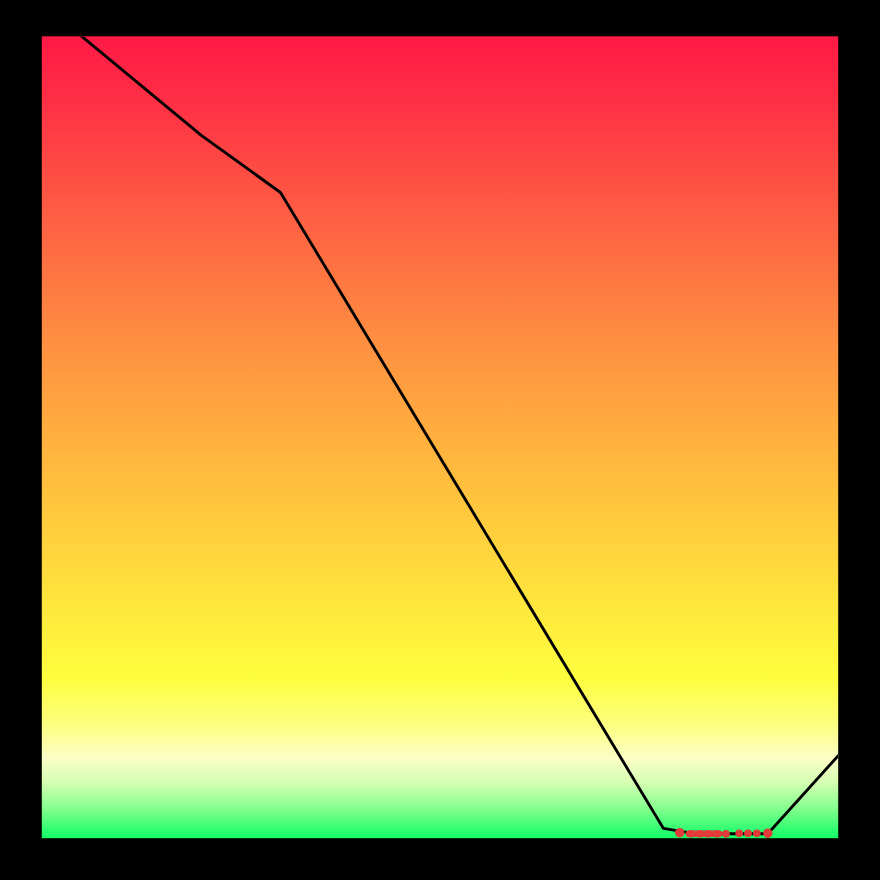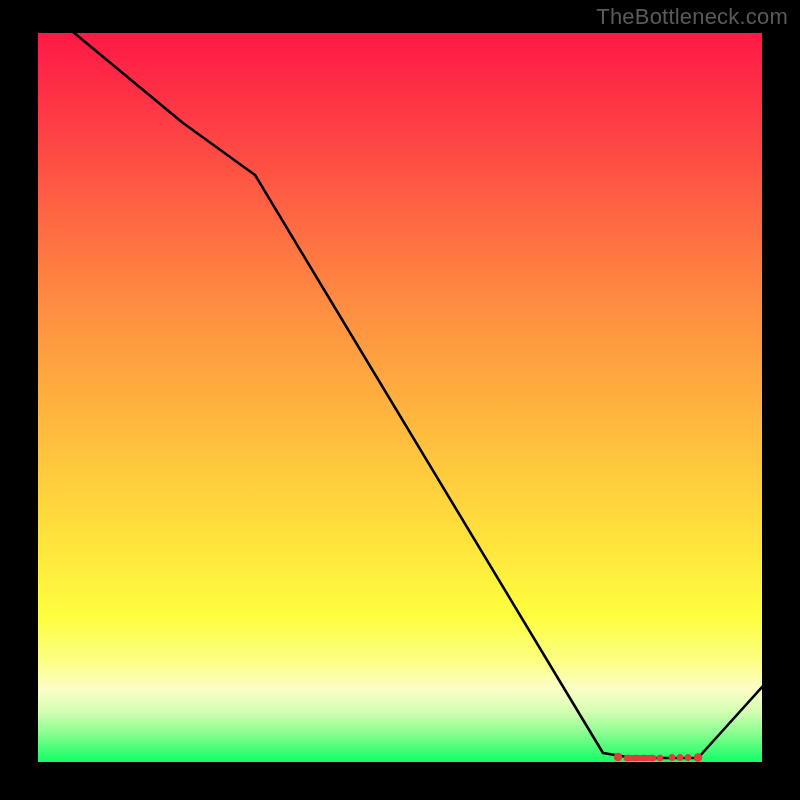--- a/index.html
+++ b/index.html
@@ -56,21 +56,20 @@
     left: 0;
     top: 0;
     width: 100%;
     height: 100%;
   }
 </style>
 </head>
 <body>
 
 <div class="container">
-  <div class="attribution">TheBottleneck.com</div>
 
   <div class="plot-area">
     <svg viewBox="0 0 724 729" preserveAspectRatio="none">
 
       <path d="M 0 -30
                L 145 90
                L 217 142
                L 565 720
                L 595 725
                L 660 725

